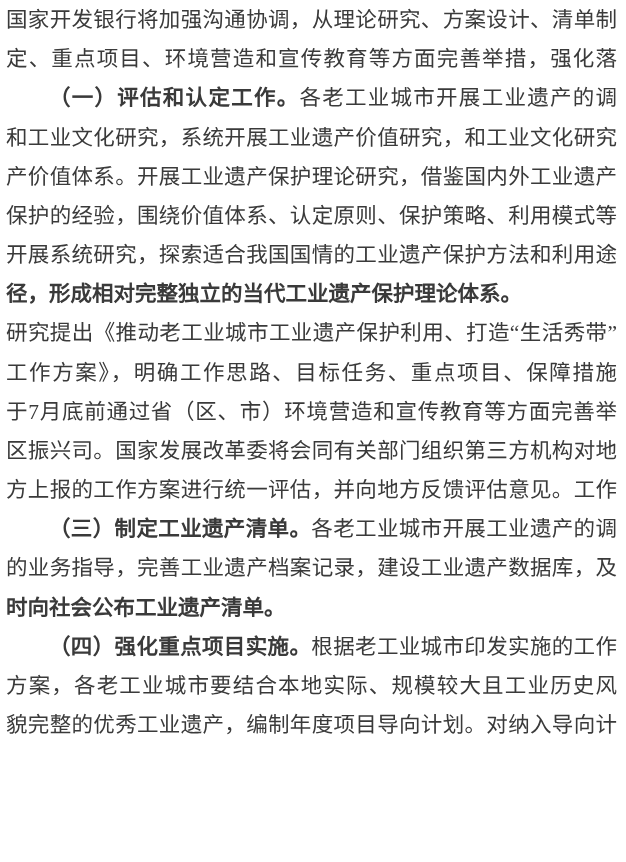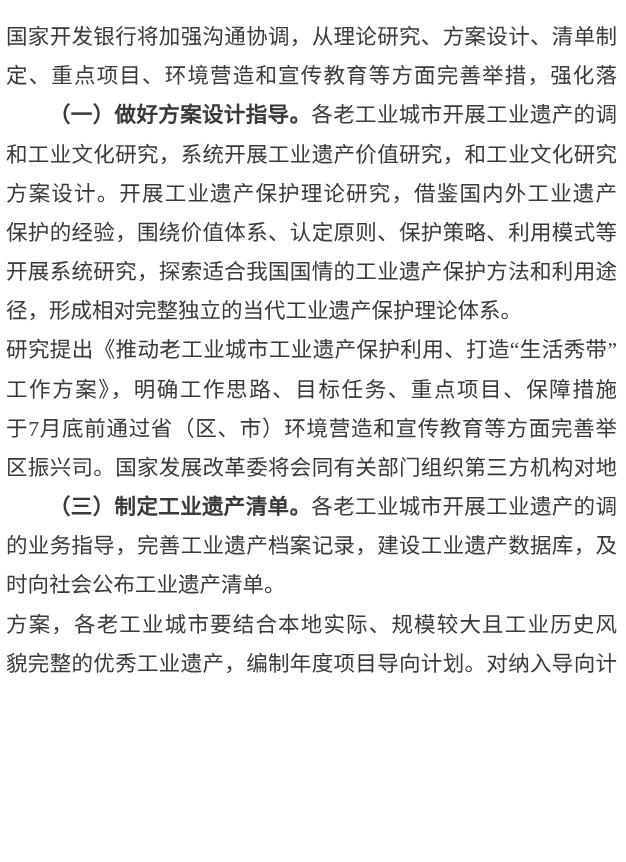--- a/index.html
+++ b/index.html
@@ -5,60 +5,63 @@
   html, body {
     margin: 0;
     padding: 0;
     background: #ffffff;
   }
   .page {
     position: relative;
     width: 626px;
     height: 862px;
     box-sizing: border-box;
-    padding: 18px 9px 0 6px;
+    padding: 1px 9px 0 6px;
     background: #ffffff;
     overflow: hidden;
     font-family: "Liberation Serif", "DejaVu Serif", serif;
     font-size: 21.5px;
     line-height: 39.18px;
     color: #3a3a3a;
   }
   .line {
     height: 39.18px;
     text-align: justify;
     text-align-last: justify;
     text-justify: inter-character;
     overflow: hidden;
   }
   .line.indent {
     padding-left: 43px;
   }
   .line.last {
     text-align: right;
     text-align-last: left;
+    font-weight: bold;
   }
   .head {
     font-weight: 700;
   }
 </style>
 </head>
 <body>
 
 <div class="page">
   <div class="line"><span>国家开发银行将加强沟通协调，从理论研究、方案设计、清单制</span></div>
   <div class="line"><span>定、重点项目、环境营造和宣传教育等方面完善举措，强化落实。</span></div>
-  <div class="line indent"><span class="head">（一）做好方案设计指导。</span><span>各老工业城市开展工业遗产的调</span></div>
+  <div class="line indent"><span class="head">（一）评估和认定工作。</span><span>各老工业城市开展工业遗产的调</span></div>
   <div class="line"><span>和工业文化研究，系统开展工业遗产价值研究，和工业文化研究</span></div>
-  <div class="line"><span>方案设计。开展工业遗产保护理论研究，借鉴国内外工业遗产</span></div>
+  <div class="line"><span>产价值体系。开展工业遗产保护理论研究，借鉴国内外工业遗产</span></div>
   <div class="line"><span>保护的经验，围绕价值体系、认定原则、保护策略、利用模式等</span></div>
   <div class="line"><span>开展系统研究，探索适合我国国情的工业遗产保护方法和利用途</span></div>
   <div class="line last"><span>径，形成相对完整独立的当代工业遗产保护理论体系。</span></div>
   <div class="line"><span>研究提出《推动老工业城市工业遗产保护利用、打造“生活秀带”</span></div>
   <div class="line"><span>工作方案》，明确工作思路、目标任务、重点项目、保障措施等，</span></div>
   <div class="line"><span>于7月底前通过省（区、市）环境营造和宣传教育等方面完善举措</span></div>
   <div class="line"><span>区振兴司。国家发展改革委将会同有关部门组织第三方机构对地</span></div>
+  <div class="line"><span>方上报的工作方案进行统一评估，并向地方反馈评估意见。工作</span></div>
   <div class="line indent"><span class="head">（三）制定工业遗产清单。</span><span>各老工业城市开展工业遗产的调</span></div>
   <div class="line"><span>的业务指导，完善工业遗产档案记录，建设工业遗产数据库，及</span></div>
   <div class="line last"><span>时向社会公布工业遗产清单。</span></div>
+  <div class="line indent"><span class="head">（四）强化重点项目实施。</span><span>根据老工业城市印发实施的工作</span></div>
   <div class="line"><span>方案，各老工业城市要结合本地实际、规模较大且工业历史风</span></div>
   <div class="line"><span>貌完整的优秀工业遗产，编制年度项目导向计划。对纳入导向计</span></div>
 </div>
 
 </body></html>

